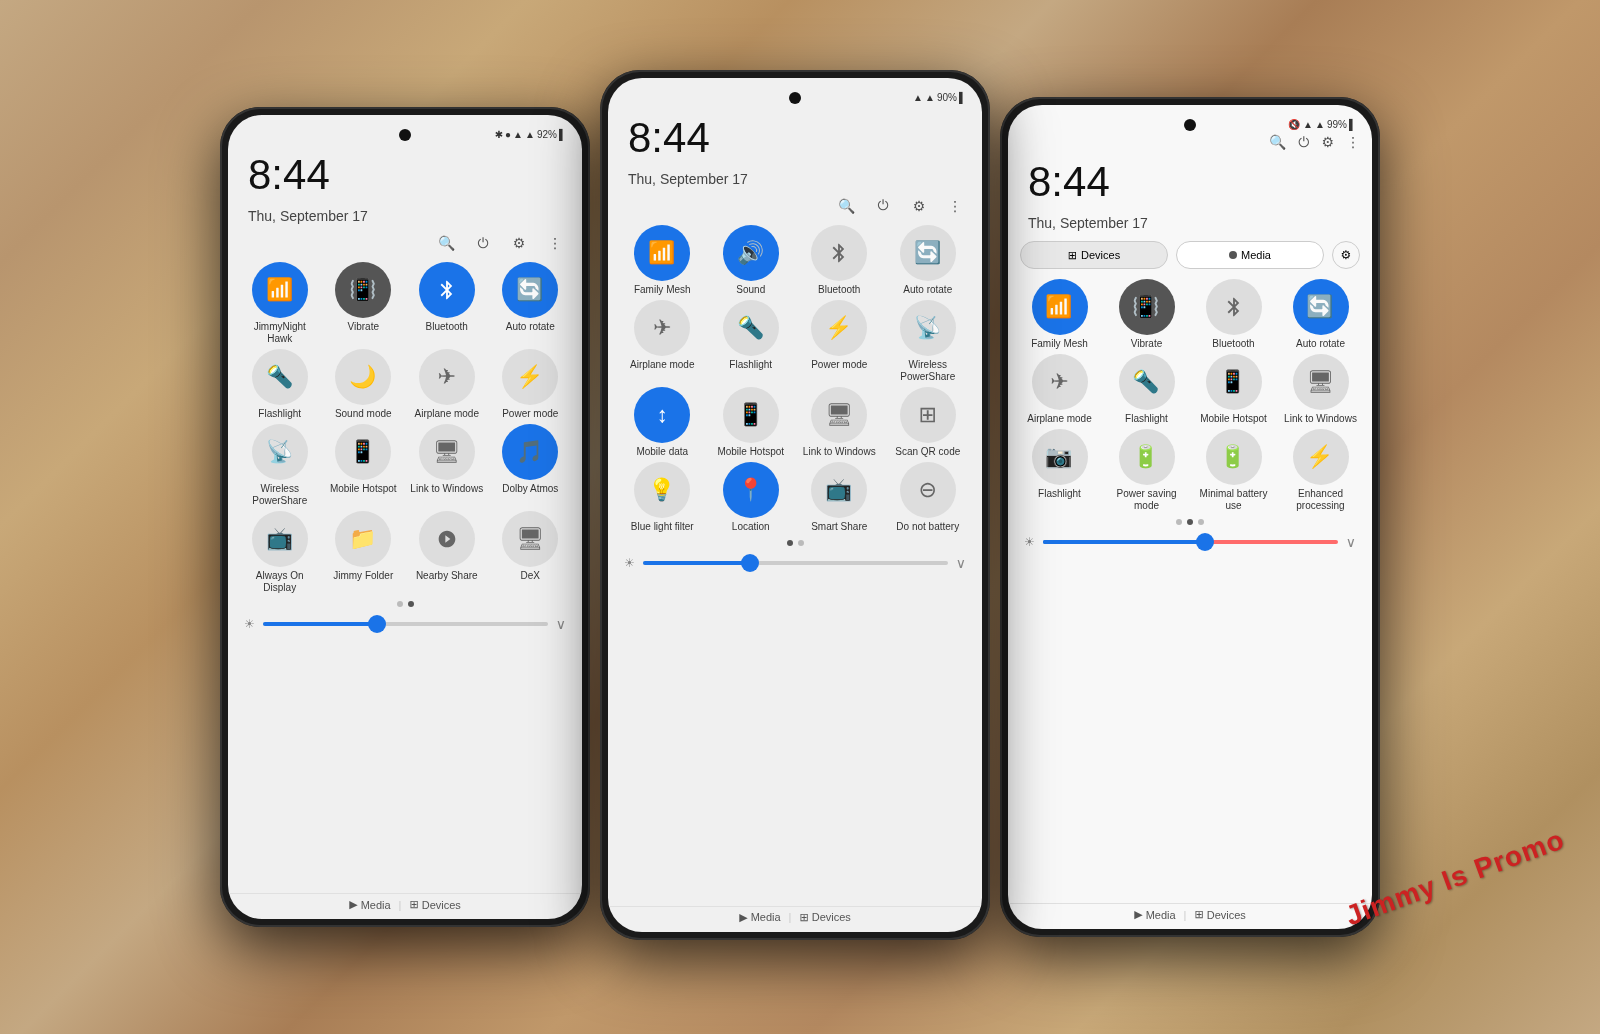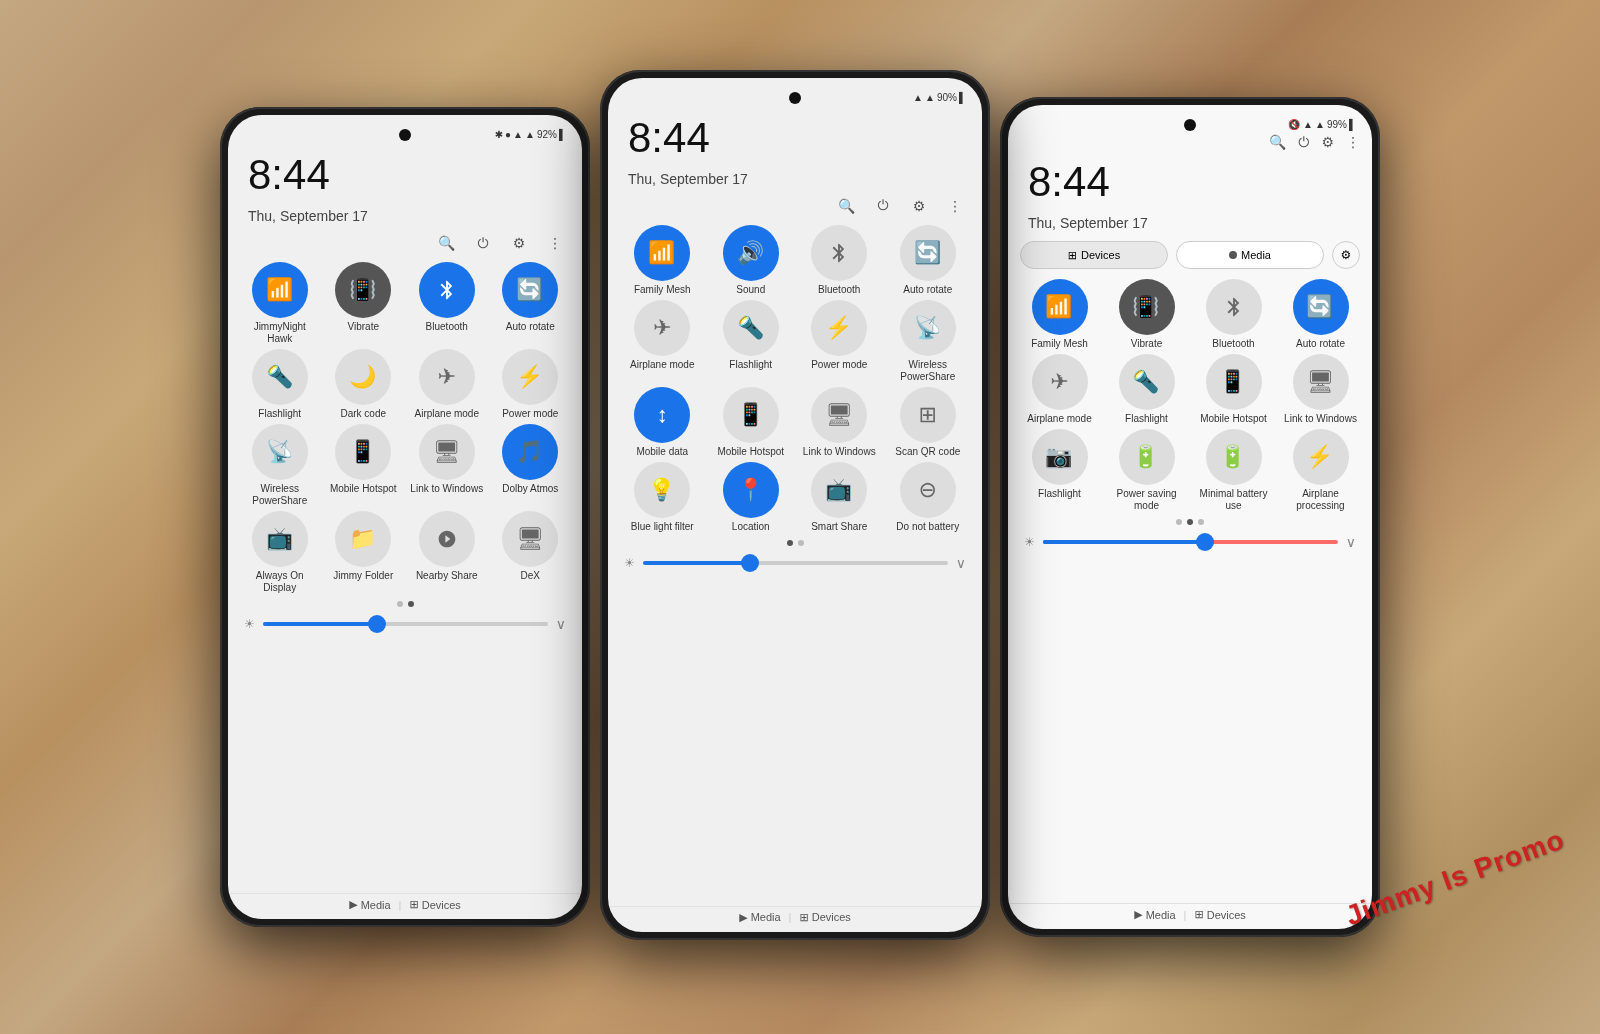--- a/index.html
+++ b/index.html
@@ -381,21 +381,21 @@
           <div class="tile-icon active">🔄</div>
           <span class="tile-label">Auto rotate</span>
         </div>
 
         <div class="tile">
           <div class="tile-icon inactive">🔦</div>
           <span class="tile-label">Flashlight</span>
         </div>
         <div class="tile">
           <div class="tile-icon inactive">🌙</div>
-          <span class="tile-label">Dark code</span>
+          <span class="tile-label">Sound mode</span>
         </div>
         <div class="tile">
           <div class="tile-icon inactive">✈</div>
           <span class="tile-label">Airplane mode</span>
         </div>
         <div class="tile">
           <div class="tile-icon inactive">⚡</div>
           <span class="tile-label">Power mode</span>
         </div>
 
@@ -681,21 +681,21 @@
         <div class="tile">
           <div class="tile-icon inactive">🔋</div>
           <span class="tile-label">Power saving mode</span>
         </div>
         <div class="tile">
           <div class="tile-icon inactive">🔋</div>
           <span class="tile-label">Minimal battery use</span>
         </div>
         <div class="tile">
           <div class="tile-icon inactive">⚡</div>
-          <span class="tile-label">Airplane processing</span>
+          <span class="tile-label">Enhanced processing</span>
         </div>
       </div>
 
       <div class="page-dots">
         <div class="dot"></div>
         <div class="dot active"></div>
         <div class="dot"></div>
       </div>
 
       <div class="brightness-bar">

